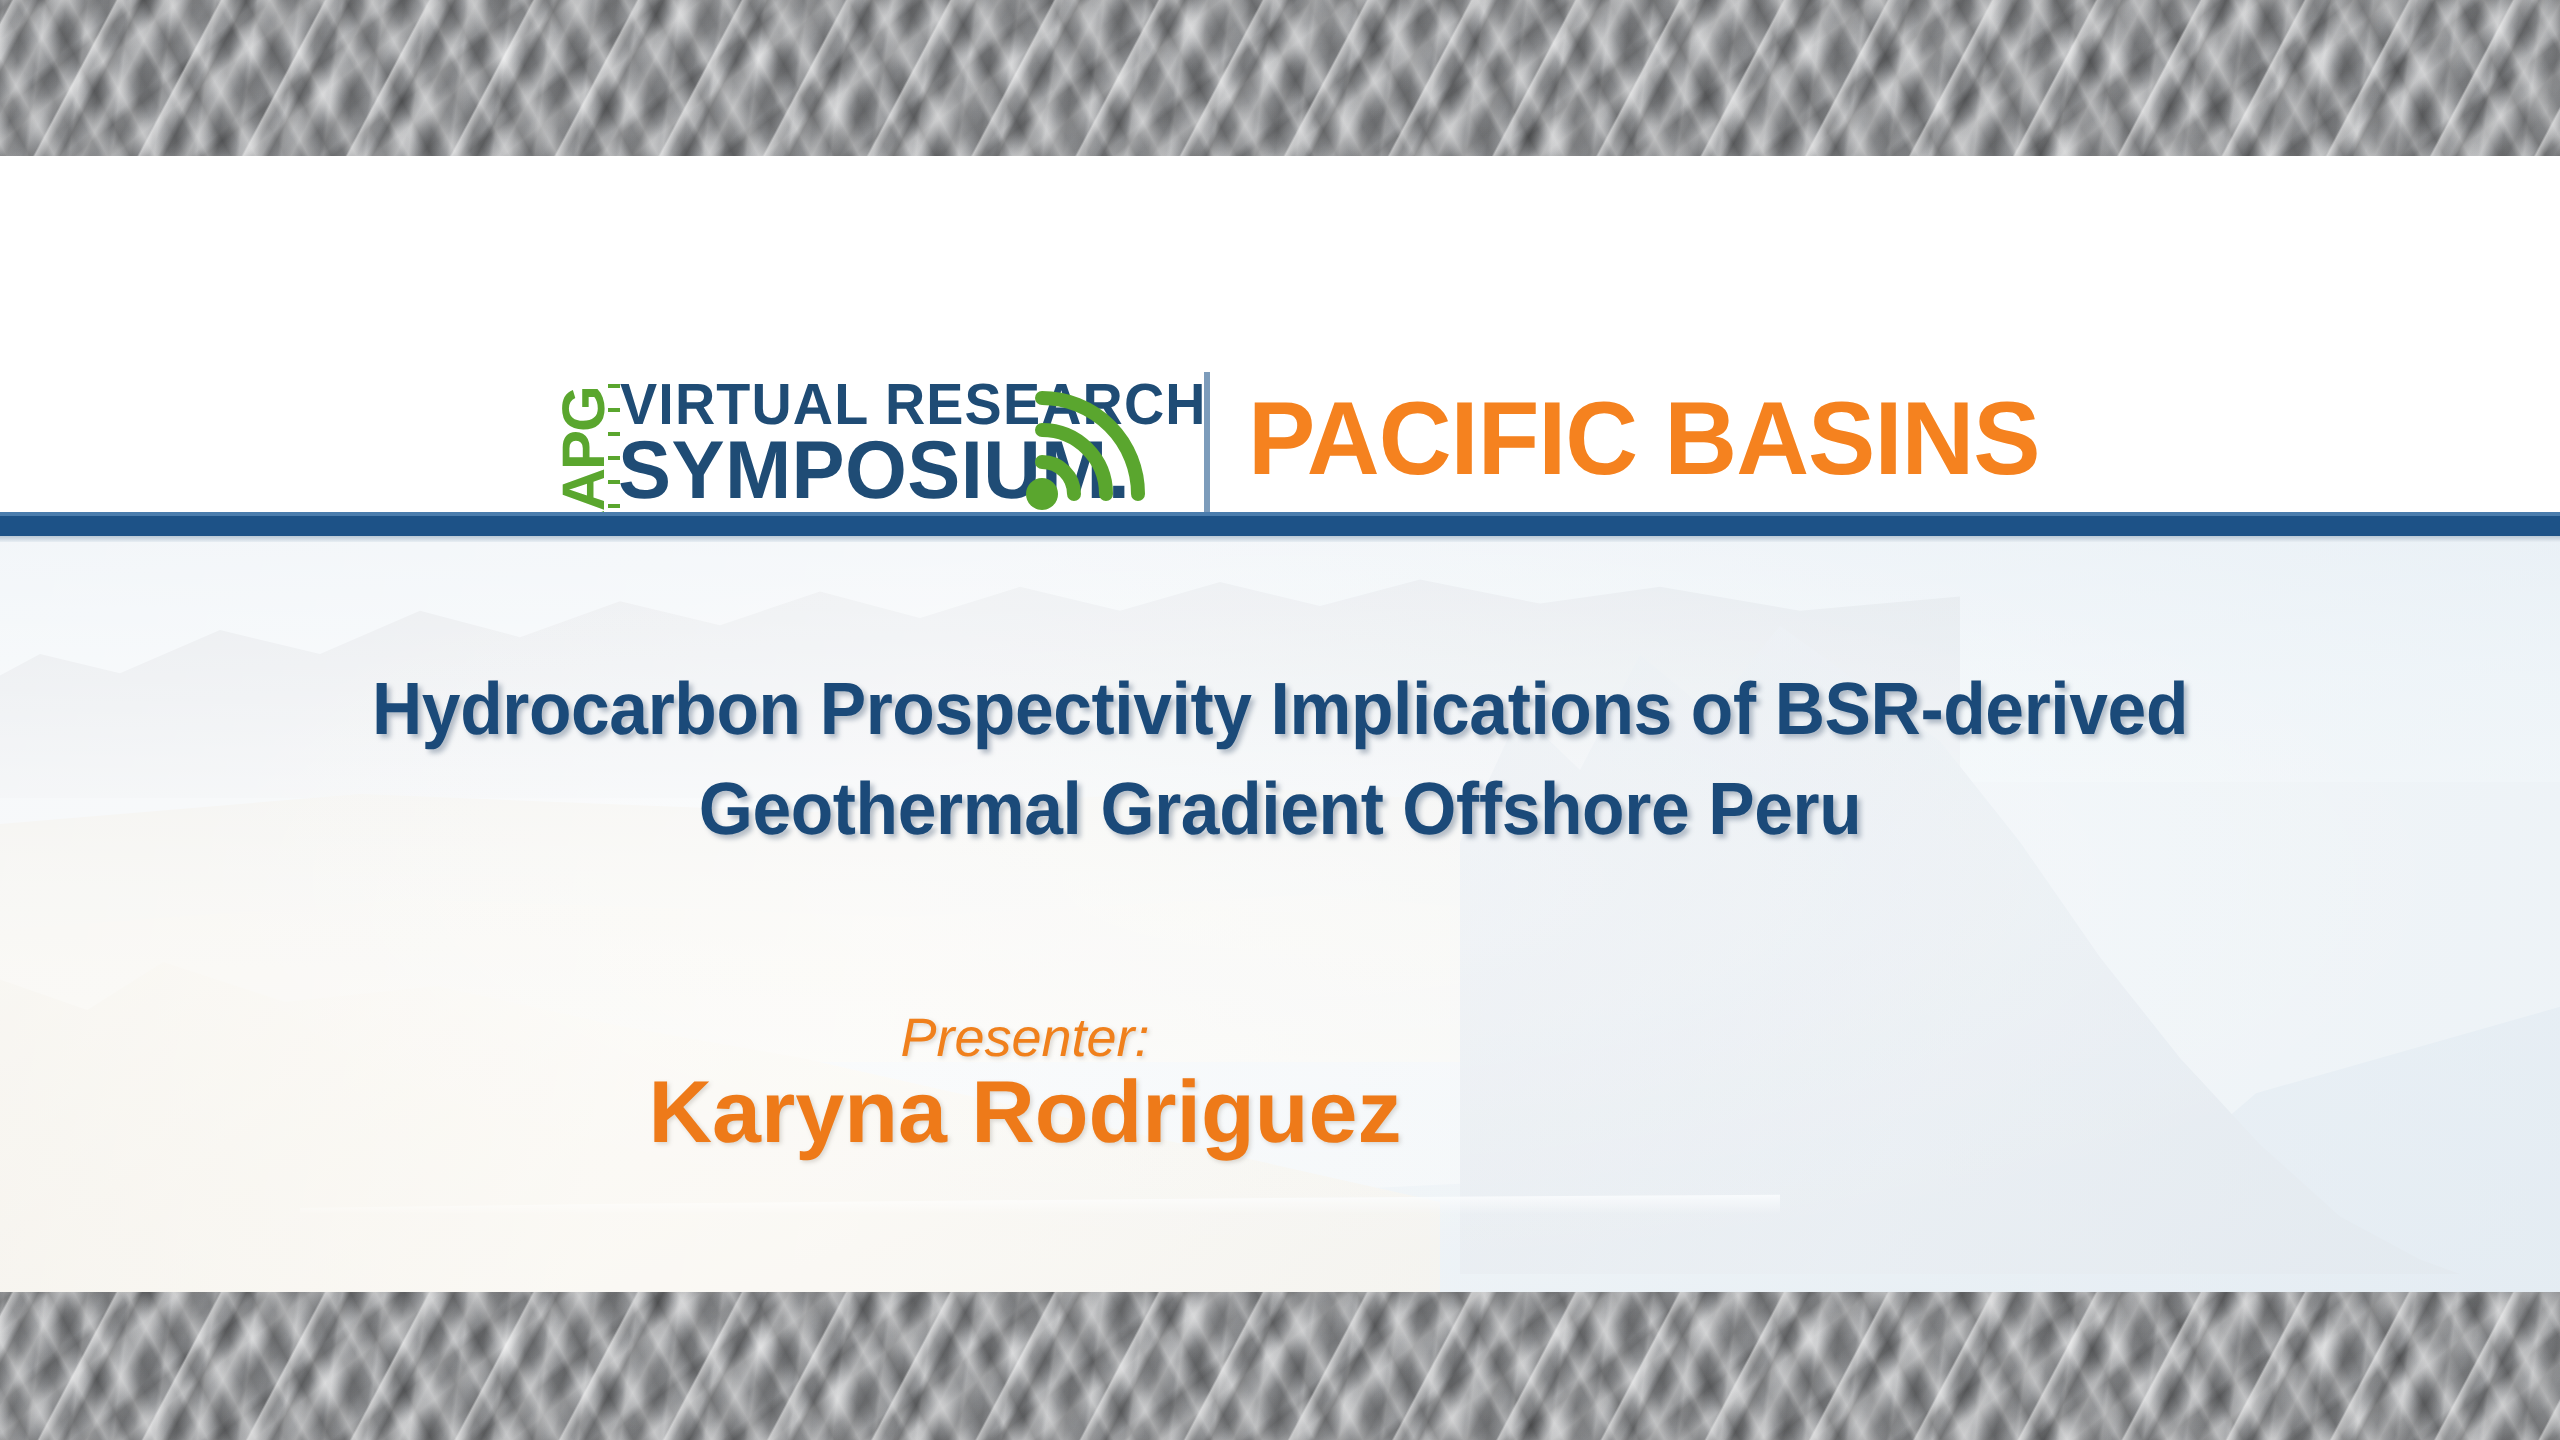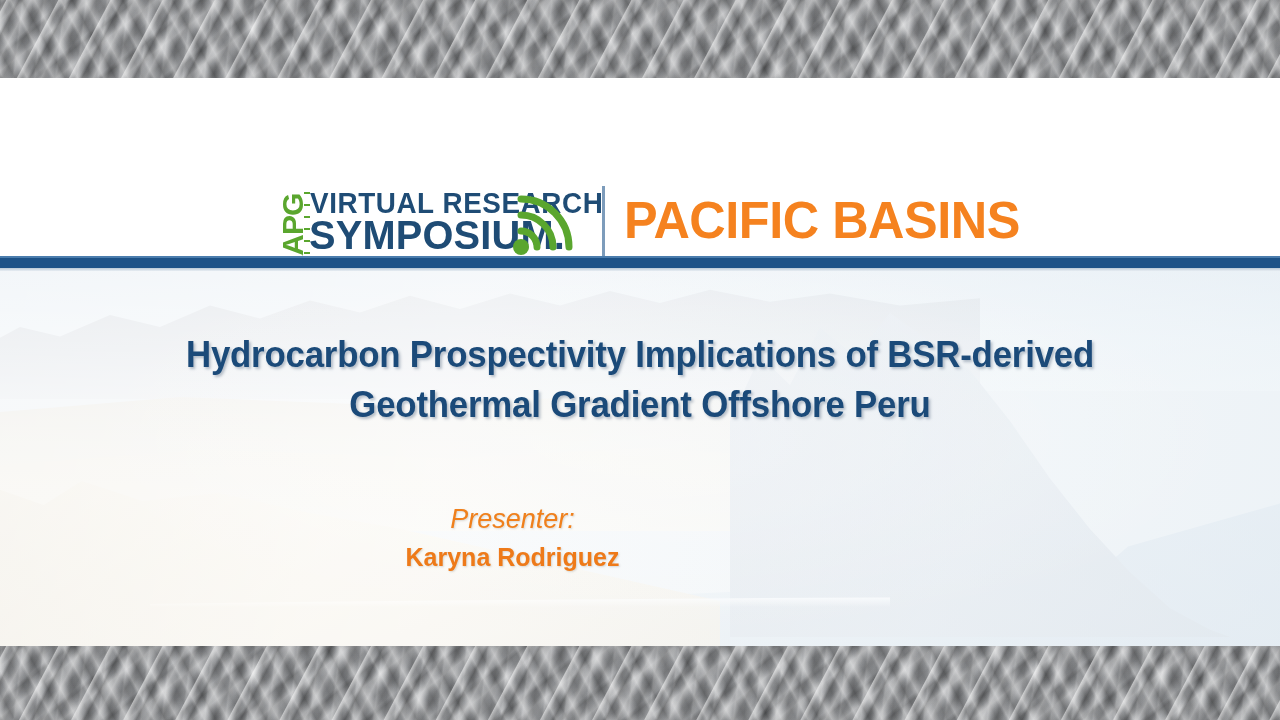--- a/index.html
+++ b/index.html
@@ -151,21 +151,21 @@
 
   #presenter-block{position:absolute;left:0;top:480px;width:1025px;text-align:center;margin-top:22px;}
   #presenter-label{
     font-family:"Liberation Sans",sans-serif;
     font-style:italic;font-weight:normal;font-size:27px;line-height:34px;
     color:#f0801c;display:block;
     text-shadow:1px 1px 2px rgba(120,110,100,.25);
   }
   .presenter-name{
     font-family:"Liberation Sans",sans-serif;
-    font-weight:bold;font-size:25px;line-height:42px;
+    font-weight:bold;font-size:44px;line-height:42px;
     color:#ee7a19;display:block;
     text-shadow:1px 1px 2px rgba(120,110,100,.25);
   }
 </style>
 </head>
 <body>
 
 <div id="slide">
 
   <div class="texture" id="texture-top">

